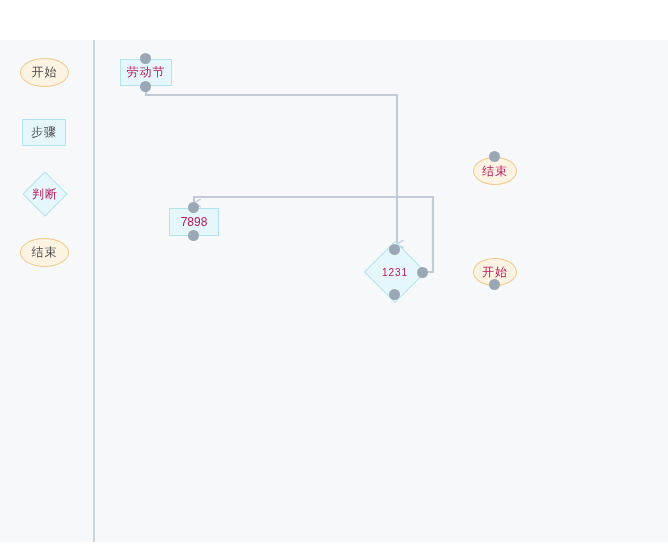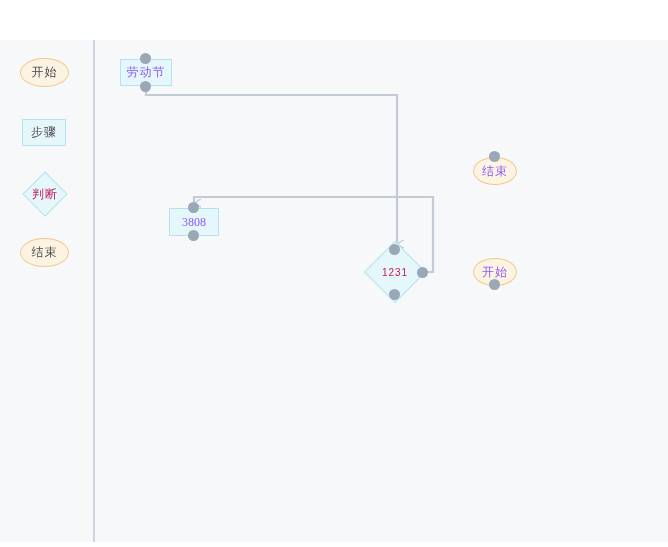--- a/index.html
+++ b/index.html
@@ -46,21 +46,21 @@
     font-size:12px;color:#be185d;letter-spacing:1px;
   }
 
   .pal-start{left:20px;top:46px;width:49px;height:29px;}
   .pal-step {left:22px;top:107px;width:44px;height:27px;}
   .pal-dia-hit{left:10px;top:163px;width:70px;height:38px;}
   .pal-end  {left:20px;top:226px;width:49px;height:29px;}
 
   
   .node{position:absolute;display:flex;align-items:center;justify-content:center;
-        font-size:12px;color:#8b5cf6;box-sizing:border-box;font-family:Liberation Serif, serif;}
+        font-size:12px;color:#be185d;box-sizing:border-box;}
   .n-labor {left:120px;top:47px;width:52px;height:27px;letter-spacing:1px;}
   .n-7898  {left:169px;top:196px;width:50px;height:28px;}
   .n-end   {left:473px;top:145px;width:44px;height:28px;letter-spacing:1px;}
   .n-start {left:473px;top:246px;width:44px;height:28px;letter-spacing:1px;}
 
   .n-dia-wrap{left:373px;top:238px;width:44px;height:44px;}
   .n-dia-label{font-size:10px;}
 
   
   .anchor{position:absolute;width:11px;height:11px;border-radius:50%;
@@ -110,21 +110,21 @@
     <path d="M423,260 L433,260 L433,185 L194,185 L194,191" fill="none" stroke="#c3ccd6" stroke-width="2.2" stroke-linecap="butt" stroke-linejoin="miter" marker-end="url(#ah)"></path>
   </svg>
 
   <div class="node shape-rect n-labor">
     <span>劳动节</span>
   </div>
   <div class="anchor" style="left:140px;top:41px;"></div>
   <div class="anchor" style="left:140px;top:69px;"></div>
 
   <div class="node shape-rect n-7898">
-    <span>3808</span>
+    <span>7898</span>
   </div>
   <div class="anchor" style="left:188px;top:190px;"></div>
   <div class="anchor" style="left:188px;top:218px;"></div>
 
   <div class="shape-diamond-wrap n-dia-wrap">
     <div class="shape-diamond-bg"></div>
     <div class="shape-diamond-label n-dia-label">1231</div>
   </div>
   <div class="anchor" style="left:389px;top:232px;"></div>
   <div class="anchor" style="left:417px;top:255px;"></div>

